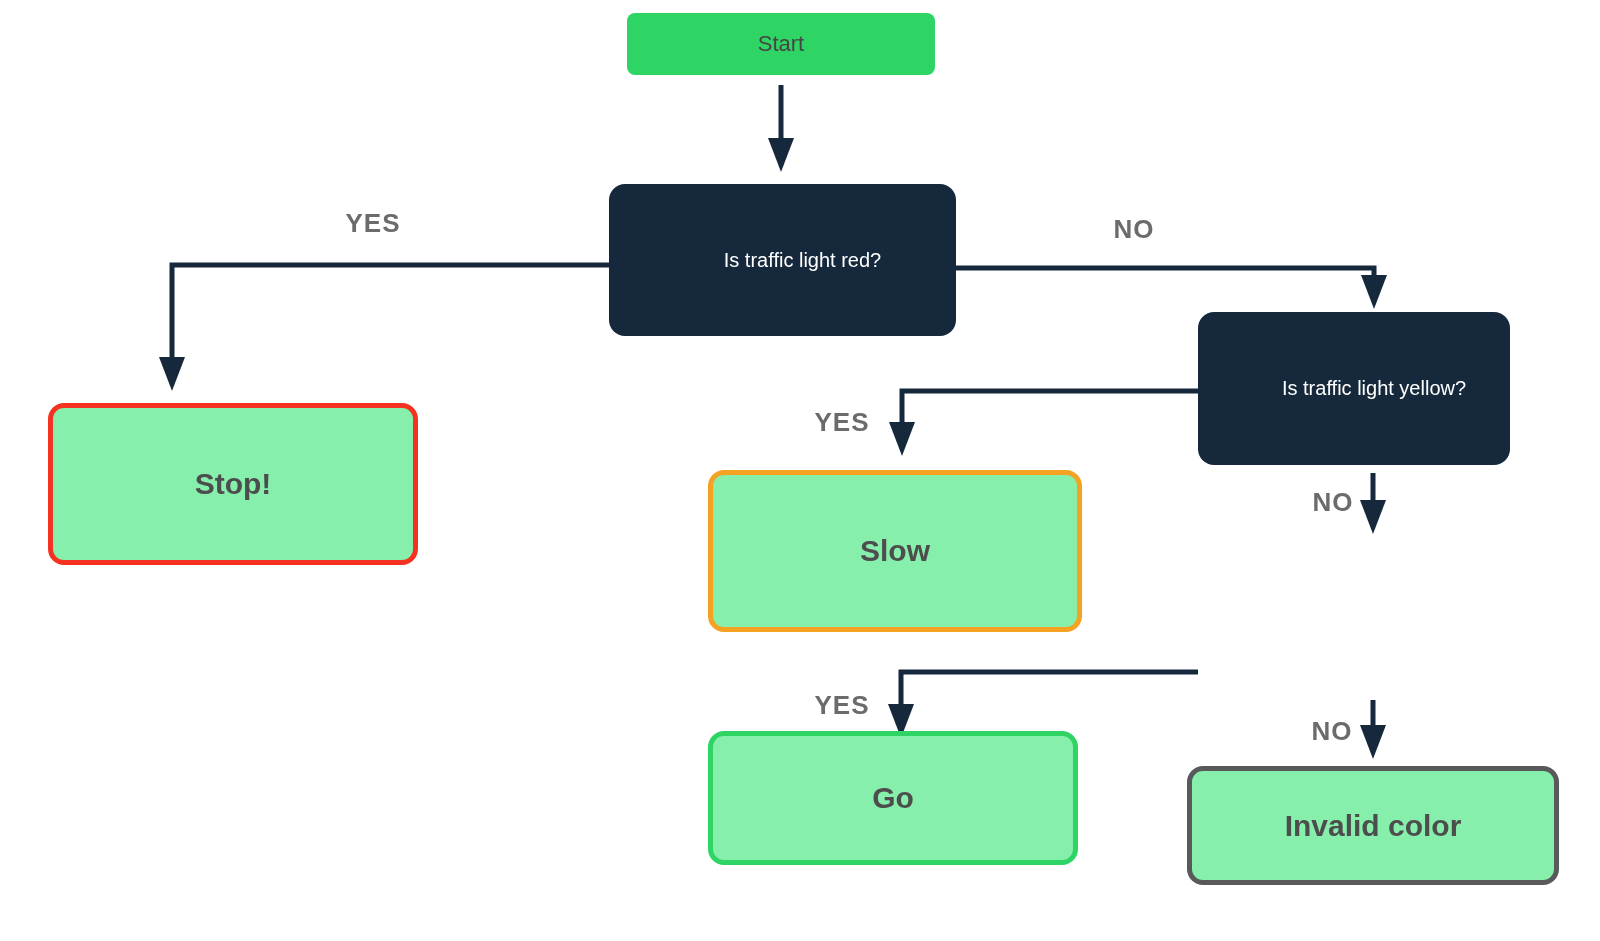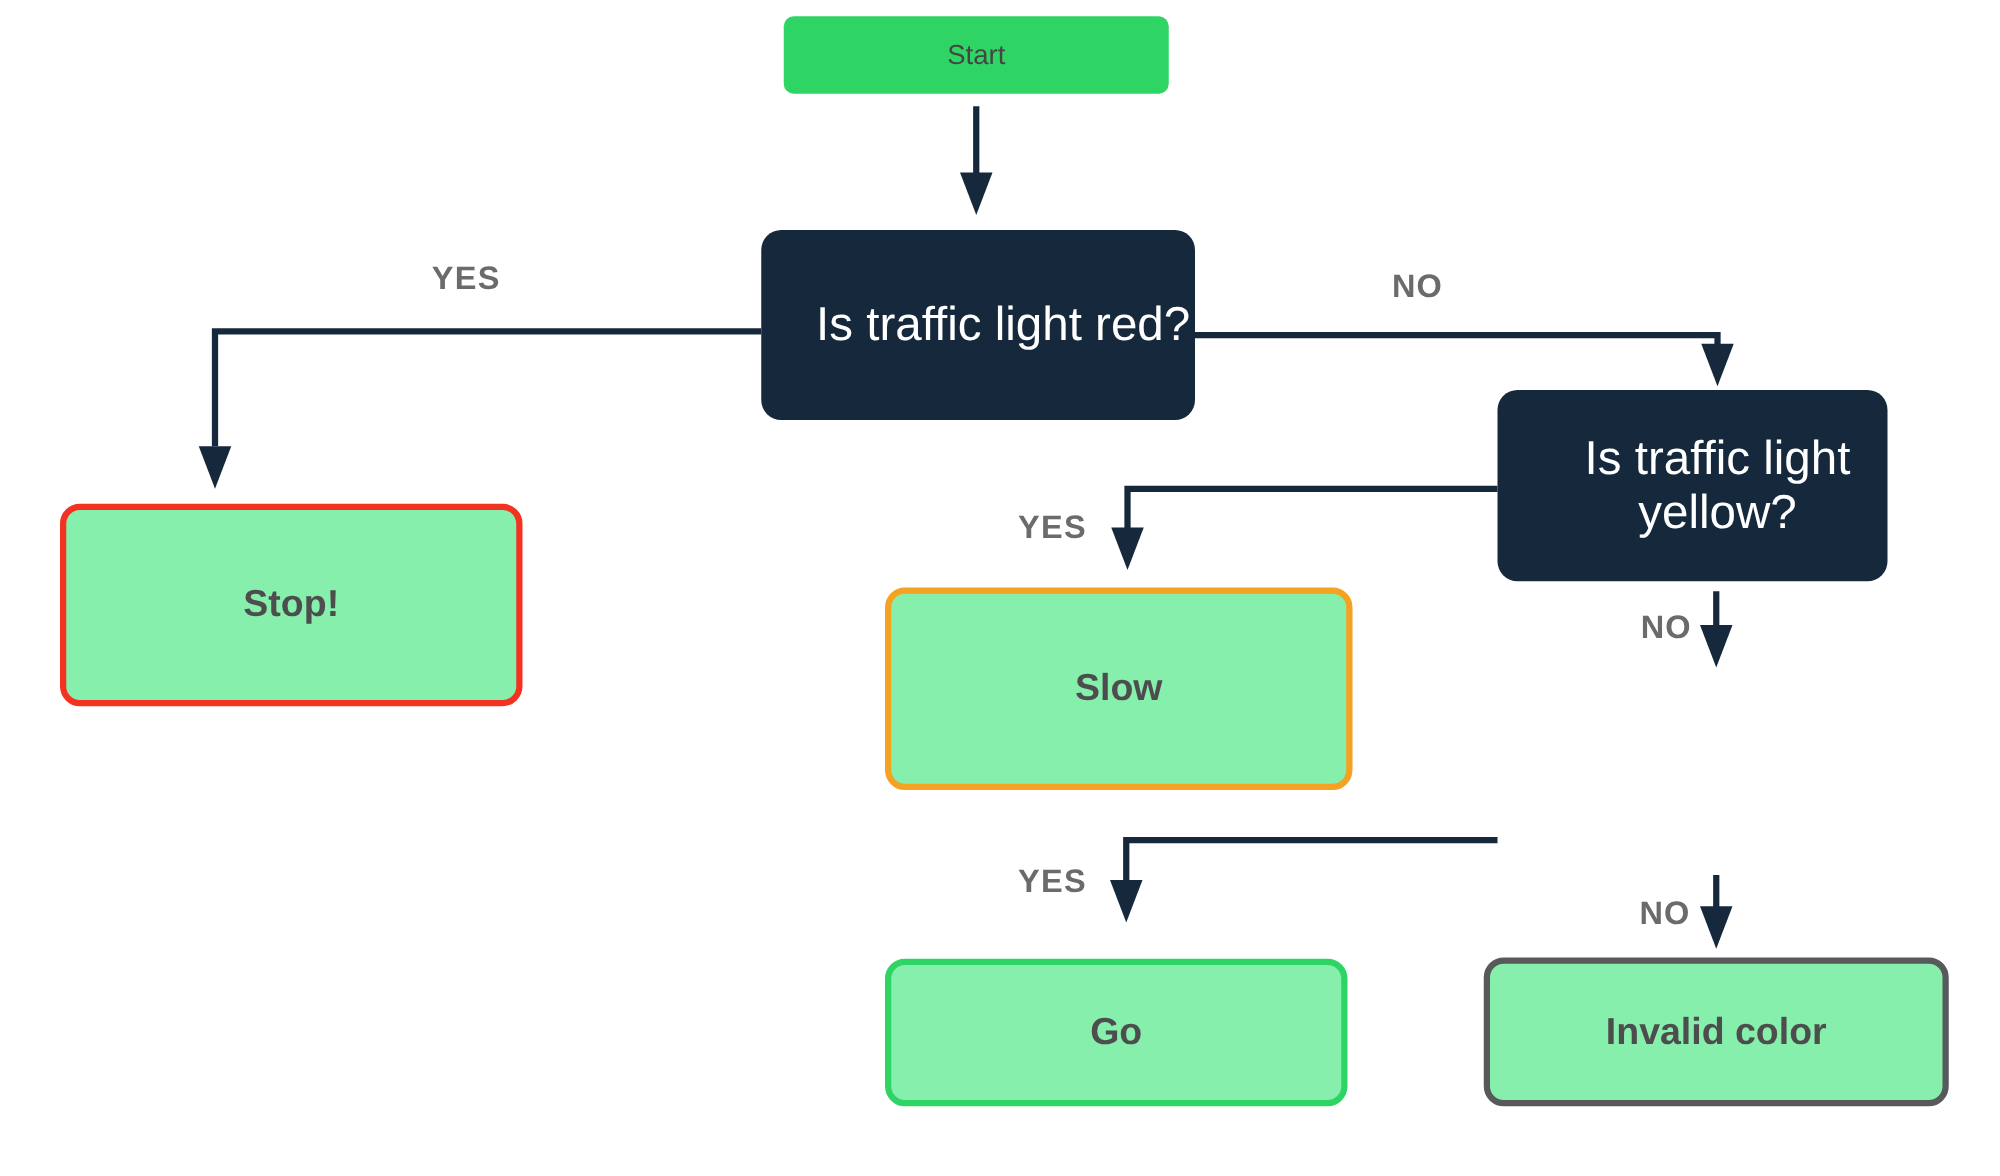--- a/index.html
+++ b/index.html
@@ -29,42 +29,42 @@
   svg.edges polygon{fill:var(--line);stroke:none;}
   .node{
     position:absolute;z-index:2;
     display:flex;align-items:center;justify-content:center;
     text-align:center;box-sizing:border-box;
   }
   .question{
     background:var(--node-navy);
     color:var(--question-text);
     border-radius:16px;
-    font-size:38px;font-weight:400;padding-left:40px;
+    font-size:20px;font-weight:400;padding-left:40px;
   }
   .terminal{
     background:var(--start-green);
     color:var(--start-text);
     border-radius:8px;
     font-size:22px;font-weight:400;
   }
   .result{
     background:#86efac;
     color:var(--result-text);
     border-radius:16px;
     border:5px solid #000;
     font-size:30px;font-weight:700;
   }
   .node.start   {left:627px; top:13px;  width:308px; height:62px;}
   .node.q-red   {left:609px; top:184px; width:347px; height:152px;}
   .node.stop    {left:48px;  top:403px; width:370px; height:162px; border-color:var(--stop-red);}
   .node.q-yellow{left:1198px;top:312px; width:312px; height:153px;}
   .node.slow    {left:708px; top:470px; width:374px; height:162px; border-color:var(--slow-orange);text-align:right;}
   .node.q-green {left:1198px;top:538px; width:348px; height:150px;}
-  .node.go      {left:708px; top:767px; width:370px; height:118px; border-color:var(--go-green);}
+  .node.go      {left:708px; top:731px; width:370px; height:134px; border-color:var(--go-green);}
   .node.invalid {left:1187px;top:766px; width:372px; height:119px; border-color:var(--invalid-gray);}
   .edge-label{
     position:absolute;z-index:3;
     transform:translate(-50%,-50%);
     color:var(--edge-label);
     font-size:26px;font-weight:700;letter-spacing:1px;
     white-space:nowrap;
   }
   .edge-label.yes1{left:373px; top:223px;}
   .edge-label.no1 {left:1134px;top:229px;}

